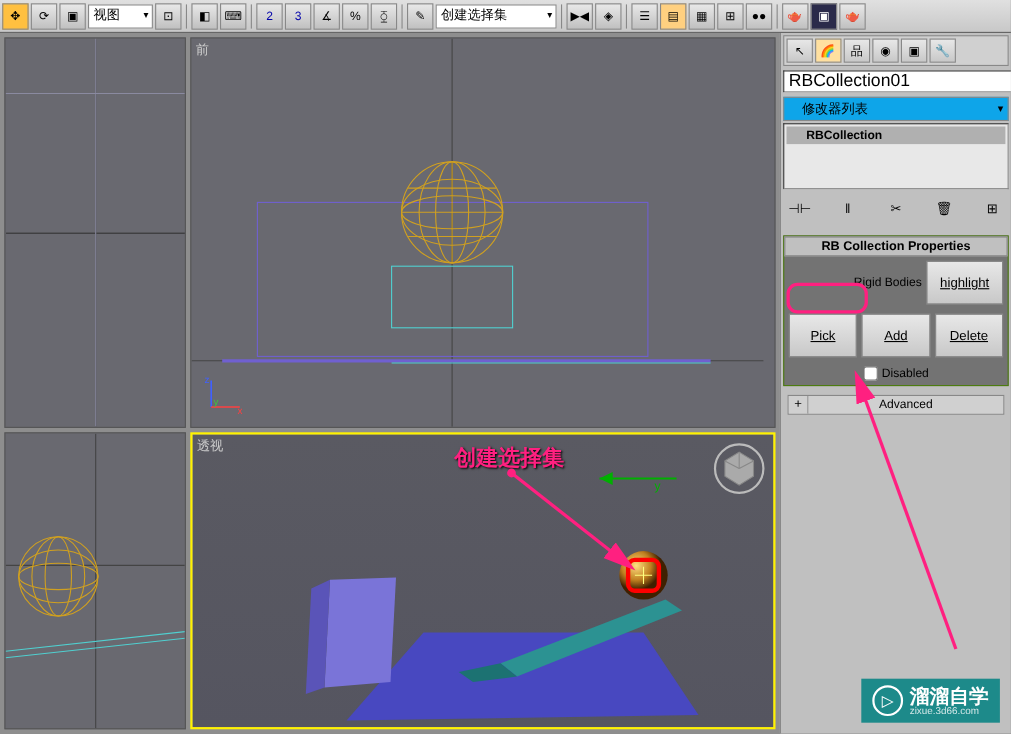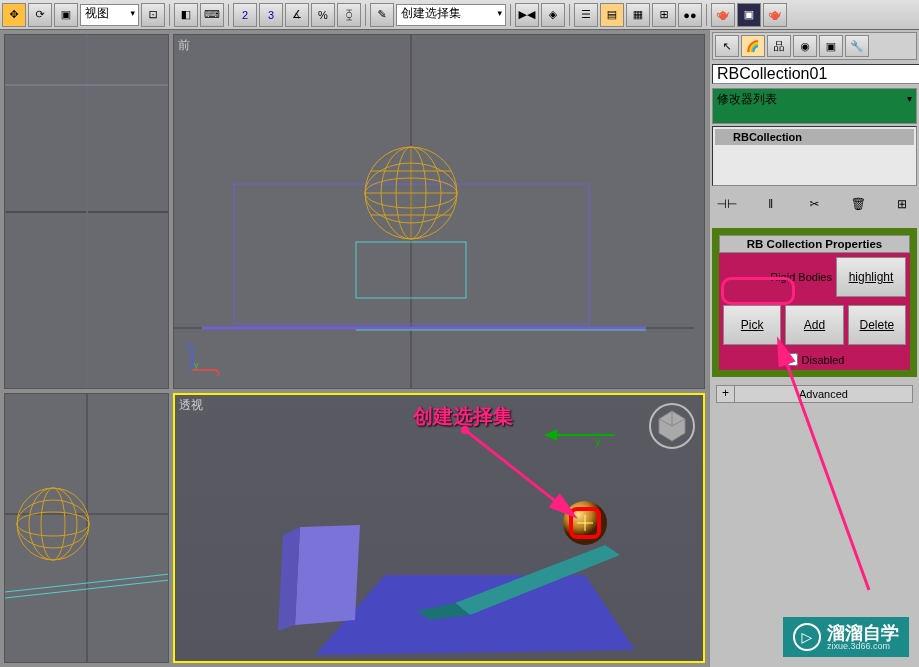--- a/index.html
+++ b/index.html
@@ -21,21 +21,21 @@
 .vp-label { position: absolute; top: 2px; left: 4px; color: #CCC; font-size: 12px; z-index: 5; }
 
 
 .right-panel { width: 210px; background: #C0C0C0; border-left: 1px solid #888; padding: 2px; }
 .rp-tabs { display: flex; gap: 2px; padding: 2px; background: #D0D0D0; border: 1px solid #888; margin-bottom: 4px; }
 .rp-tab { width: 24px; height: 22px; border: 1px solid #888; background: linear-gradient(#E8E8E8,#C8C8C8); display: flex; align-items: center; justify-content: center; font-size: 11px; }
 .rp-tab.active { background: #FFE0A0; }
 .rp-name { display: flex; gap: 2px; margin-bottom: 4px; }
 .rp-name input { flex: 1; height: 20px; border: 1px inset #888; background: #fff; padding: 0 4px; font-family: inherit; font-size: 16px; }
 .rp-color { width: 20px; height: 20px; background: #888; border: 1px solid #666; }
-.rp-dropdown { width: 100%; height: 36px; background: #15803d; border: 1px solid #888; padding: 2px 4px; margin-bottom: 2px; position: relative; }
+.rp-dropdown { width: 100%; height: 22px; background: #0ea5e9; border: 1px solid #888; padding: 2px 16px; margin-bottom: 2px; position: relative; }
 .rp-dropdown::after { content: '▾'; position: absolute; right: 4px; top: 4px; font-size: 10px; }
 .rp-list { background: #E8E8E8; border: 1px inset #888; height: 60px; padding: 2px; margin-bottom: 6px; }
 .rp-list-item { background: #B0B0B0; padding: 2px 18px; font-weight: bold; font-size: 11px; }
 .rp-iconrow { display: flex; justify-content: space-between; padding: 2px 4px; margin-bottom: 12px; }
 .rp-iconrow .icon { width: 22px; height: 20px; display: flex; align-items: center; justify-content: center; font-size: 12px; }
 .rp-rollout-title { text-align: center; font-weight: bold; font-size: 11px; padding: 2px; background: #C0C0C0; border: 1px solid #888; }
 .rp-row { display: flex; gap: 4px; padding: 4px; align-items: center; justify-content: flex-end; }
 .rp-label { font-size: 11px; }
 .rp-btn { flex: 1; height: 40px; background: linear-gradient(#E8E8E8,#C8C8C8); border: 1px solid #888; font-size: 12px; cursor: pointer; text-decoration: underline; }
 .rp-listbox { background: #E8E8E8; border: 1px inset #888; height: 110px; padding: 2px 4px; font-size: 11px; margin: 2px 4px; }
@@ -244,21 +244,21 @@
     </div>
 
     <div class="rp-iconrow">
       <span class="icon">⊣⊢</span>
       <span class="icon">‖</span>
       <span class="icon">✂</span>
       <span class="icon">🗑</span>
       <span class="icon">⊞</span>
     </div>
 
-    <div style="border:7px solid #4d7c0f;background:#be185d;position:relative">
+    <div style="border:1px solid #4d7c0f;background:#737373;position:relative">
       <div class="rp-rollout-title" style="font-size:11.5px;">RB Collection Properties</div>
       <div class="rp-row">
         <span class="rp-label">Rigid Bodies</span>
         <button class="rp-btn" style="flex:0 0 70px">highlight</button>
       </div>
 
       <div class="annotation-circle" style="left:2px;top:42px;width:74px;height:28px"></div>
       <div class="rp-row">
         <button class="rp-btn">Pick</button>
         <button class="rp-btn">Add</button>

